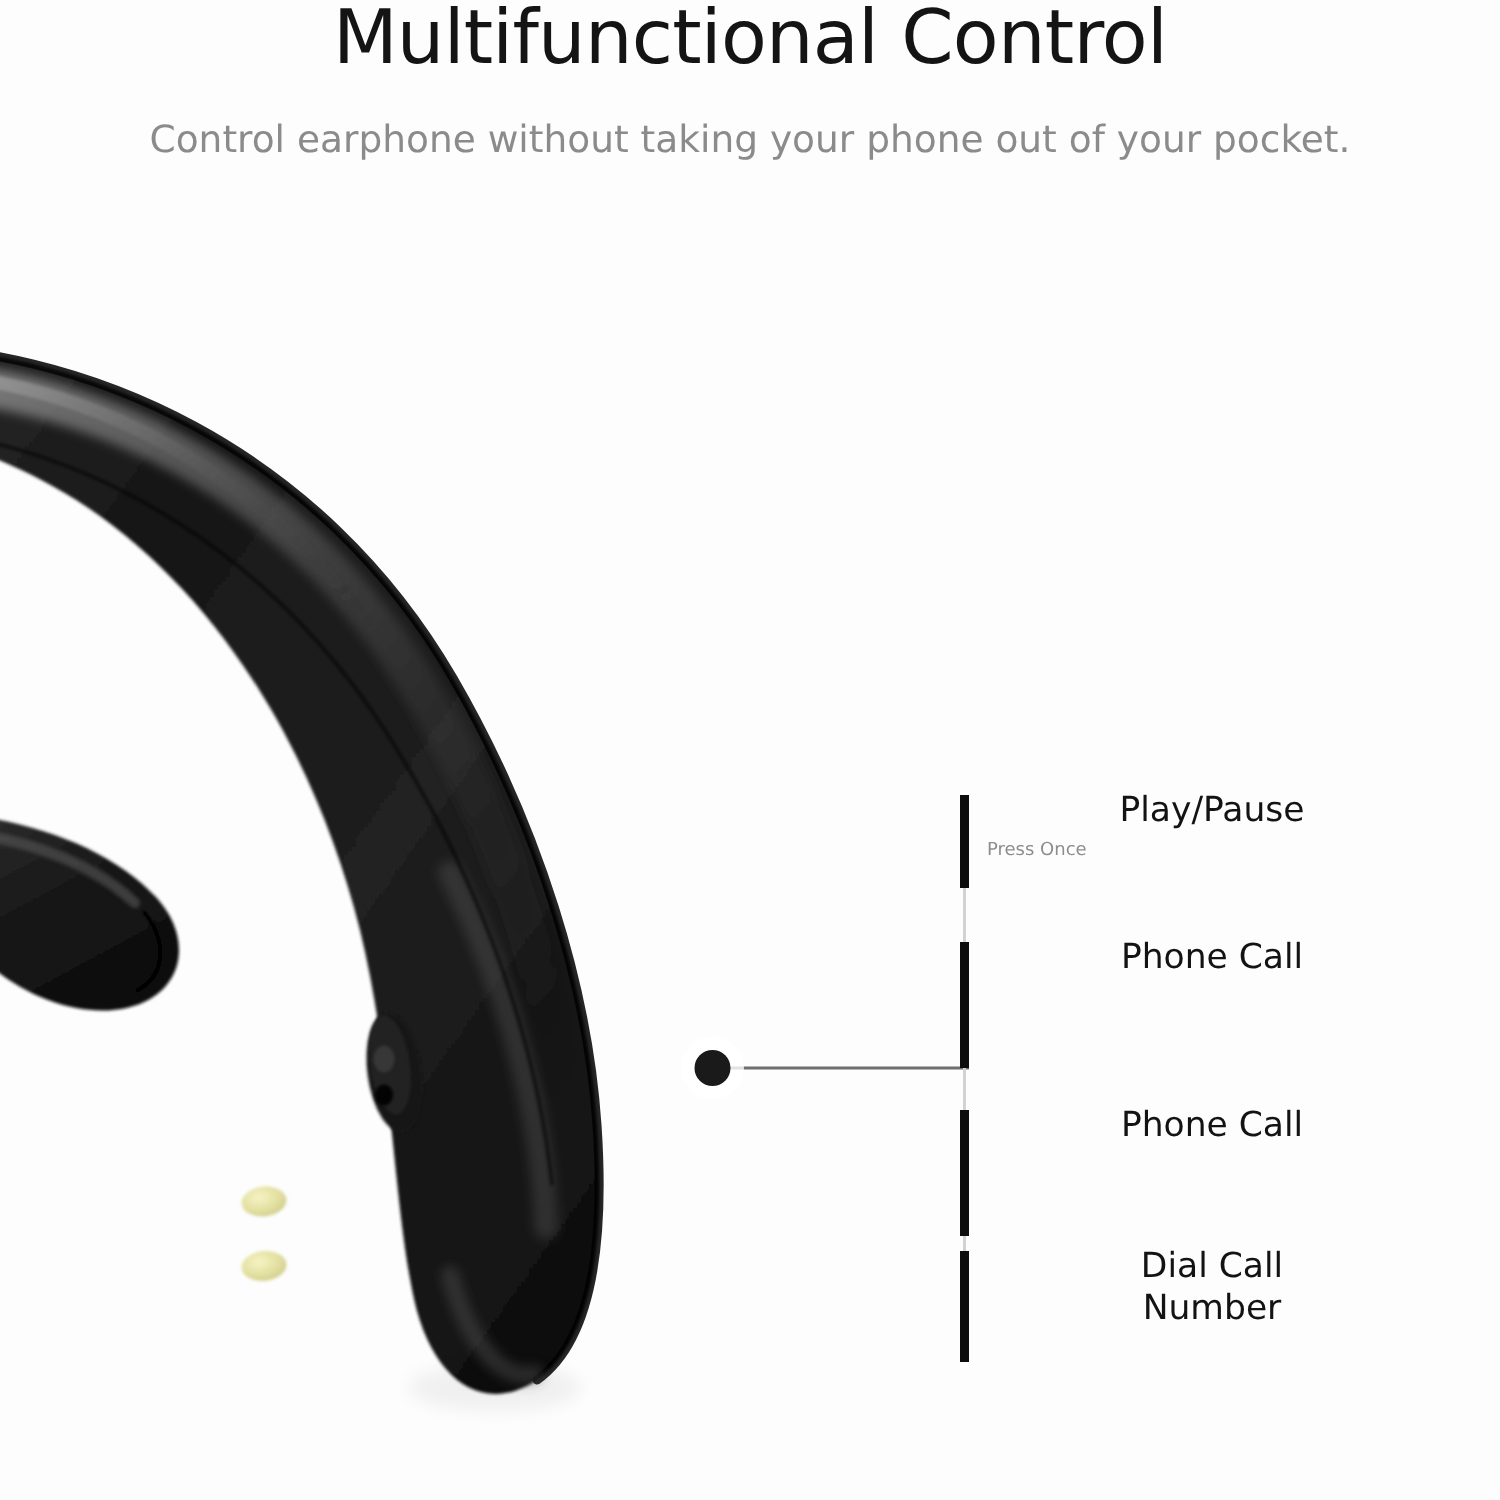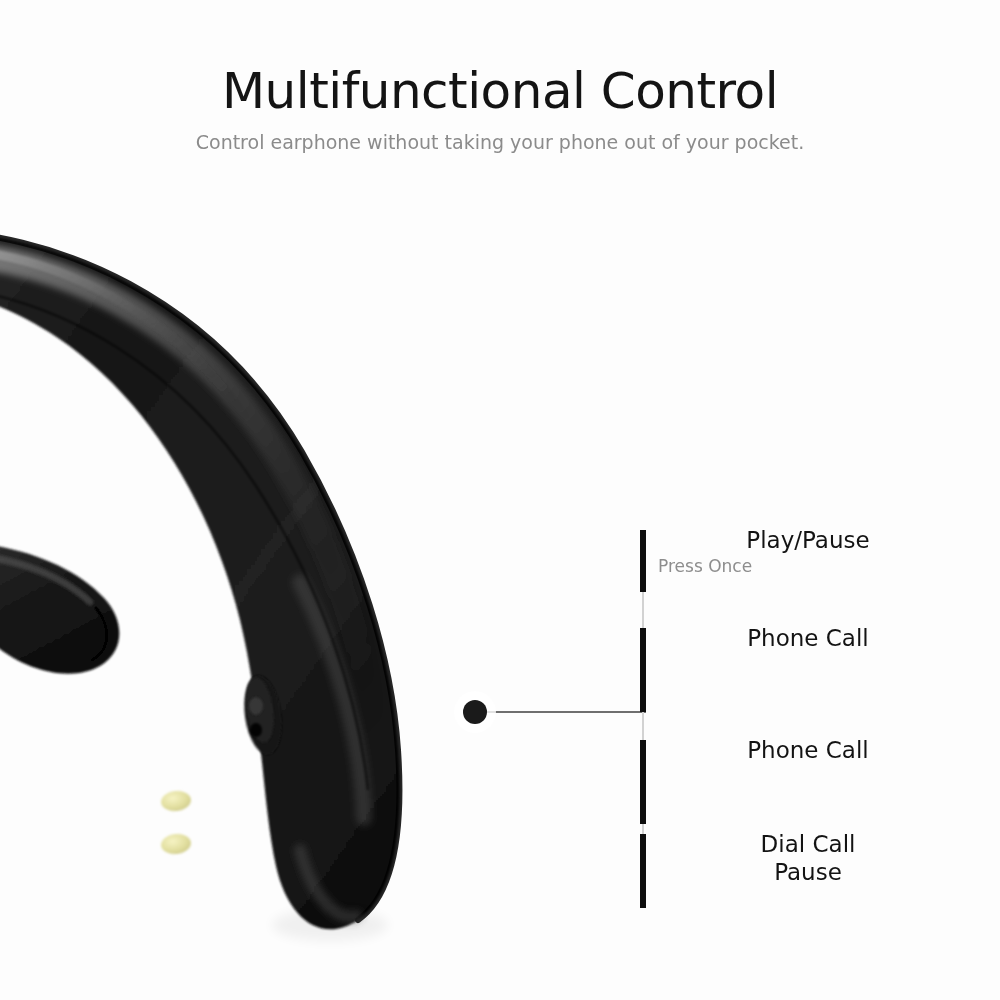--- a/index.html
+++ b/index.html
@@ -21,32 +21,31 @@
   
   #header {
     position: absolute;
     top: 0;
     left: 0;
     width: 1000px;
     text-align: center;
   }
   #title {
     margin: 0;
-    padding-top: 66px;
     font-size: 50px;
     font-weight: 400;
     letter-spacing: -0.5px;
     color: #141414;
     line-height: 1.0;
     white-space: nowrap;
   }
   #subtitle {
-    margin: 0;
+    margin: 13px;
     padding-top: 17px;
-    font-size: 19px;
+    font-size: 25px;
     font-weight: 400;
     color: #8b8b8b;
     line-height: 1.0;
     white-space: nowrap;
   }
 
   
   #product {
     position: absolute;
     left: 0;
@@ -102,21 +101,21 @@
   }
   .callout .label {
     font-size: 23px;
     font-weight: 400;
     color: #131313;
     line-height: 28px;
     white-space: nowrap;
     text-align: center;
   }
   .callout .hint {
-    font-size: 17px;
+    font-size: 12px;
     font-weight: 400;
     color: #8d8d8d;
     line-height: 24px;
     white-space: nowrap;
   }
 
   
   #callout-0 { top: 6px; }
   #callout-0 .bar { height: 62px; }
   #callout-1 { top: 104px; }
@@ -261,18 +260,18 @@
       <div class="bar" style="background: rgb(13, 13, 13);"></div>
       <div class="txt">
         <div class="label">Phone Call</div>
       </div>
     </div>
 
     <div class="callout" id="callout-3">
       <div class="bar" style="background: rgb(13, 13, 13);"></div>
       <div class="txt">
         <div class="label">Dial Call</div>
-        <div class="label">Pause</div>
+        <div class="label">Number</div>
       </div>
     </div>
   </div>
 
 </div>
 
 </body></html>

